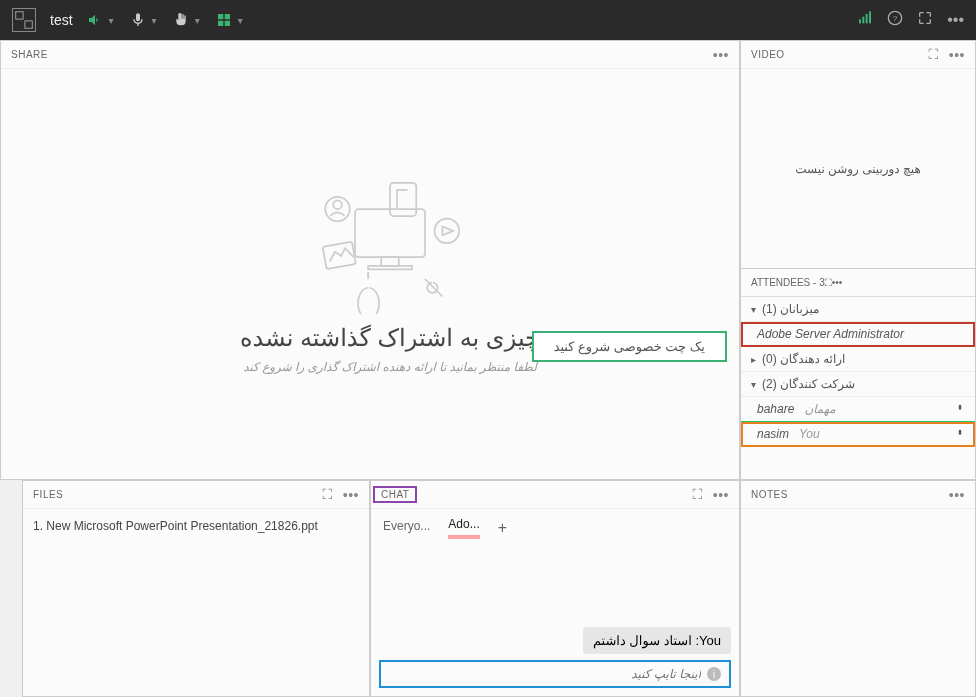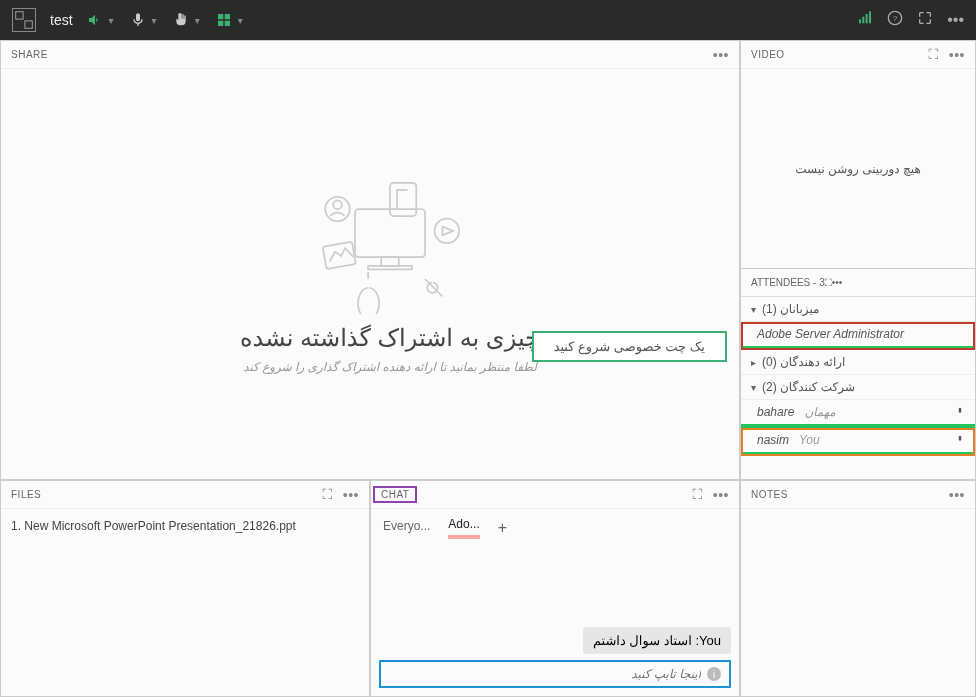--- a/index.html
+++ b/index.html
@@ -30,28 +30,28 @@
 .share-sub { font-size: 12px; color: #999; direction: rtl; font-style: italic; }
 .tooltip { position: absolute; top: 262px; right: 12px; background: #fff; border: 2px solid #3bb273; padding: 6px 20px; font-size: 13px; direction: rtl; color: #555; }
 
 .video { grid-column: 3; grid-row: 1; }
 .video-upper { height: 200px; display: flex; align-items: center; justify-content: center; border-bottom: 1px solid #ccc; }
 .video-msg { font-size: 12px; color: #555; direction: rtl; }
 
 .attendees { flex: 1; display: flex; flex-direction: column; }
 .att-header { height: 28px; display: flex; align-items: center; padding: 0 10px; font-size: 10px; color: #666; border-bottom: 1px solid #ddd; }
 .att-group { display: flex; align-items: center; justify-content: flex-end; padding: 5px 10px; font-size: 12px; color: #555; direction: rtl; gap: 6px; border-bottom: 1px solid #eee; }
-.att-row { display: flex; align-items: center; padding: 5px 10px 5px 16px; font-size: 12px; color: #555; gap: 10px; border-bottom: 4px solid #22c55e; position: relative; }
+.att-row { display: flex; align-items: center; padding: 5px 10px 5px 16px; font-size: 12px; color: #555; gap: 10px; border-bottom: 1px solid #22c55e; position: relative; }
 .att-row .name { font-style: italic; }
 .att-row .role { font-style: italic; color: #999; }
 .mic-sm { width: 10px; height: 10px; position: absolute; right: 10px; }
 .hl-red { outline: 2px solid #c0392b; outline-offset: -2px; }
 .hl-orange { outline: 2px solid #e67e22; outline-offset: -2px; }
 
-.files { grid-column: 1; grid-row: 2; }
+.files { grid-column: 1; grid-row: 2; margin-left: 22px; }
 .files-body { padding: 10px; font-size: 12px; color: #444; }
 
 .chat { grid-column: 2; grid-row: 2; display: flex; flex-direction: column; }
 .chat .panel-header span.chlbl { outline: 2px solid #8e44ad; padding: 1px 6px; margin-left: -6px; }
 .chat-tabs { display: flex; gap: 18px; padding: 8px 12px; font-size: 12px; color: #666; align-items: center; }
 .chat-tab { cursor: pointer; padding-bottom: 4px; }
 .chat-tab.active { border-bottom: 4px solid #fca5a5; color: #222; }
 .chat-plus { font-size: 16px; cursor: pointer; color: #666; }
 .chat-body { flex: 1; display: flex; flex-direction: column; justify-content: flex-end; padding: 8px; }
 .chat-msg { align-self: flex-end; background: #e6e6e6; padding: 6px 10px; font-size: 13px; border-radius: 3px; direction: rtl; margin-bottom: 6px; }

